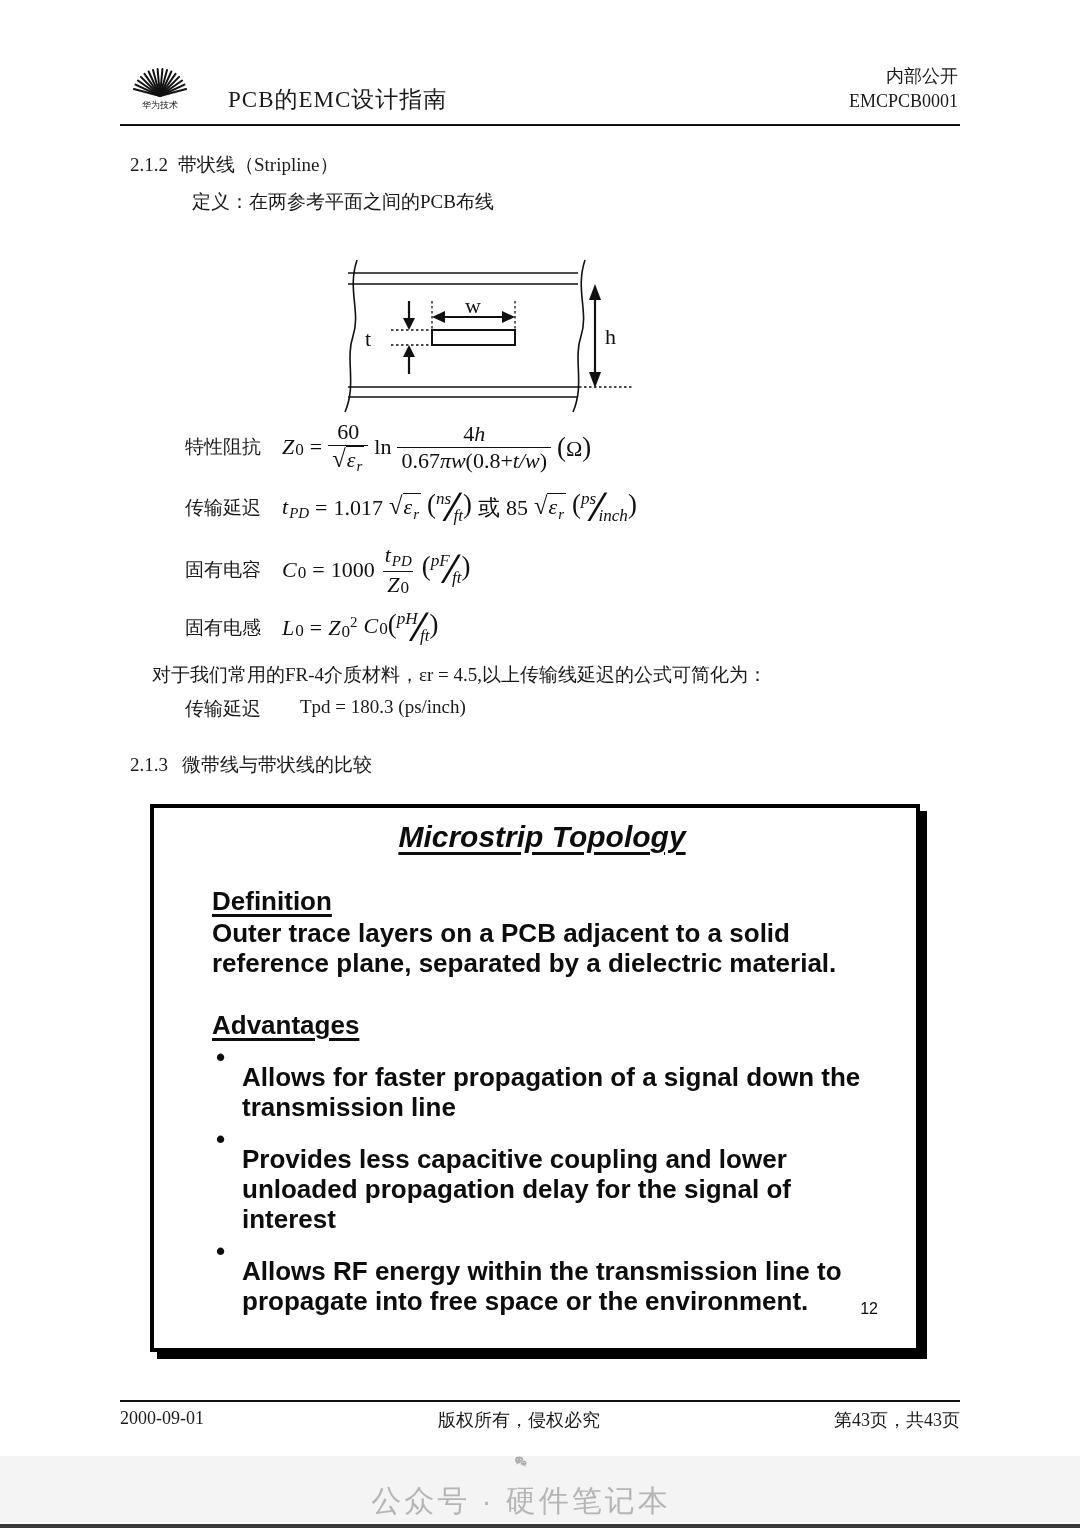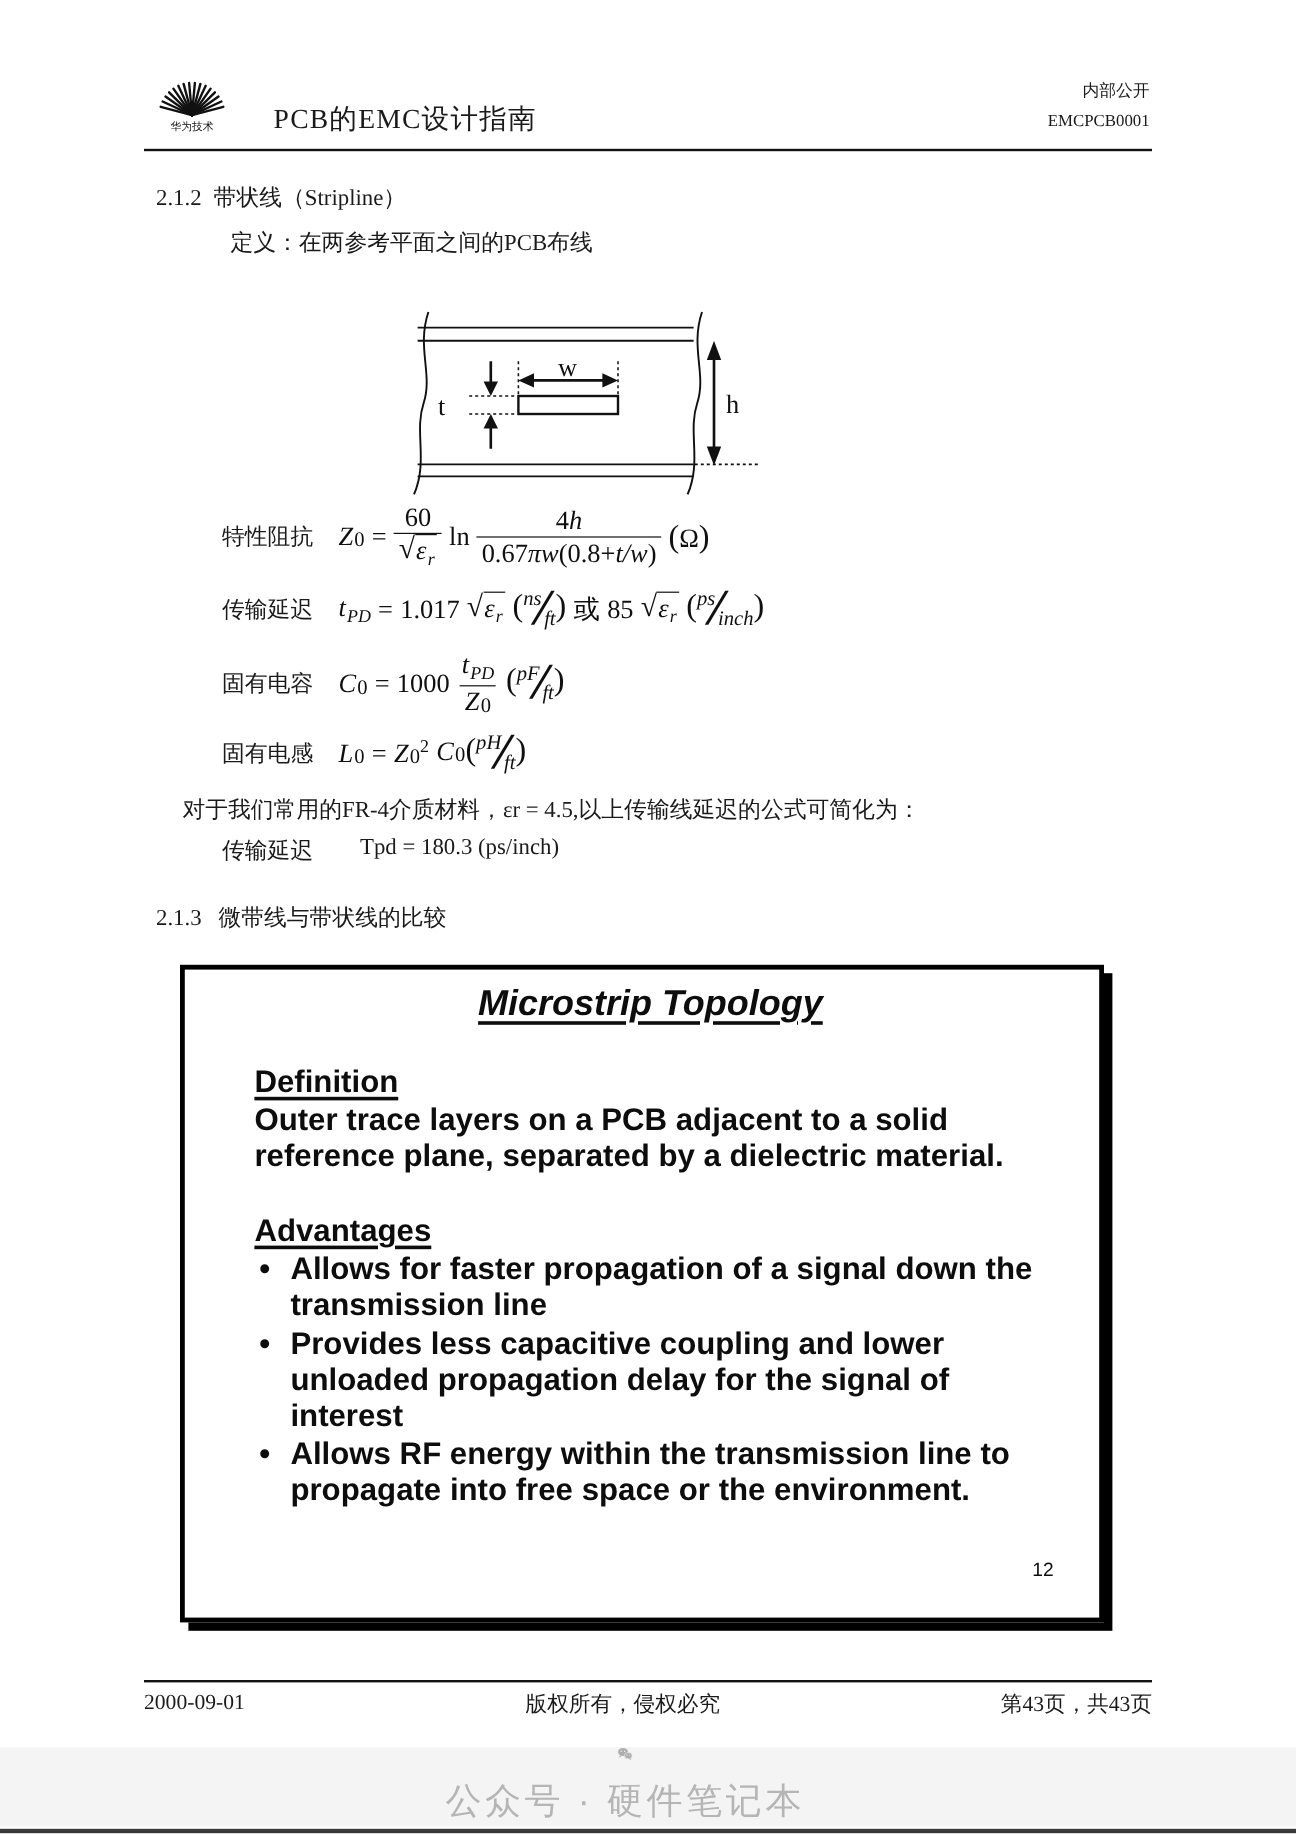--- a/index.html
+++ b/index.html
@@ -8,21 +8,21 @@
     width:1080px;height:1528px;
     margin:0 auto;
     background:#ffffff;
     font-family:"Liberation Serif",serif;
     color:#1a1a1a;
     overflow:hidden;
   }
   
   .hdr-logo{position:absolute;left:130px;top:56px;}
   .hdr-title{position:absolute;left:228px;top:84px;font-size:23px;letter-spacing:1px;}
-  .hdr-meta{position:absolute;right:122px;top:64px;text-align:right;font-size:14px;line-height:25px;font-family:Liberation Serif, serif;}
+  .hdr-meta{position:absolute;right:122px;top:64px;text-align:right;font-size:18px;line-height:25px;font-family:Liberation Serif, serif;}
   .hdr-rule{position:absolute;left:120px;top:124px;width:840px;height:2px;background:#111;}
   
   .sec-212{position:absolute;left:130px;top:152px;font-size:19px;}
   .sec-212 .num{margin-right:10px;}
   .def-212{position:absolute;left:192px;top:189px;font-size:19px;}
   .sec-213{position:absolute;left:130px;top:752px;font-size:19px;}
   .sec-213 .num{margin-right:14px;}
   .note-fr4{position:absolute;left:152px;top:662px;font-size:19px;}
   .simp-row{position:absolute;left:185px;top:696px;font-size:19px;display:flex;}
   .simp-row .flabel{width:115px;}
@@ -65,21 +65,21 @@
   .slide-title{
     text-align:center;font-size:30px;font-style:italic;margin-top:8px;
     text-decoration:underline;text-decoration-thickness:3px;text-underline-offset:5px;
   }
   .sl-head{margin-top:34px;text-decoration:underline;text-decoration-thickness:3px;text-underline-offset:4px;}
   .sl-head.adv{margin-top:32px;}
   .sl-head.dis{margin-top:38px;}
   .sl-body{margin-top:2px;max-width:660px;}
   .sl-bullet{display:flex;margin-top:2px;max-width:668px;}
   .sl-bullet .mark{flex:0 0 26px;padding-left:4px;}
-  .sl-bullet .btxt{flex:1;max-width:640px;}
+  .sl-bullet .btxt{flex:1;max-width:640px;margin-top:20px;}
   .slide-pagenum{position:absolute;right:38px;bottom:24px;font-size:16px;font-weight:normal;}
   
   .ftr-rule{position:absolute;left:120px;top:1400px;width:840px;height:2px;background:#111;}
   .ftr-row{position:absolute;left:120px;top:1408px;width:840px;display:flex;justify-content:space-between;font-size:18px;}
   
   .wm-strip{
     position:absolute;left:0;top:1456px;width:1080px;height:66px;
     background:#f4f4f4;display:flex;align-items:center;justify-content:flex-end;
     padding-right:38px;box-sizing:border-box;gap:14px;flex-direction:column;
   }

